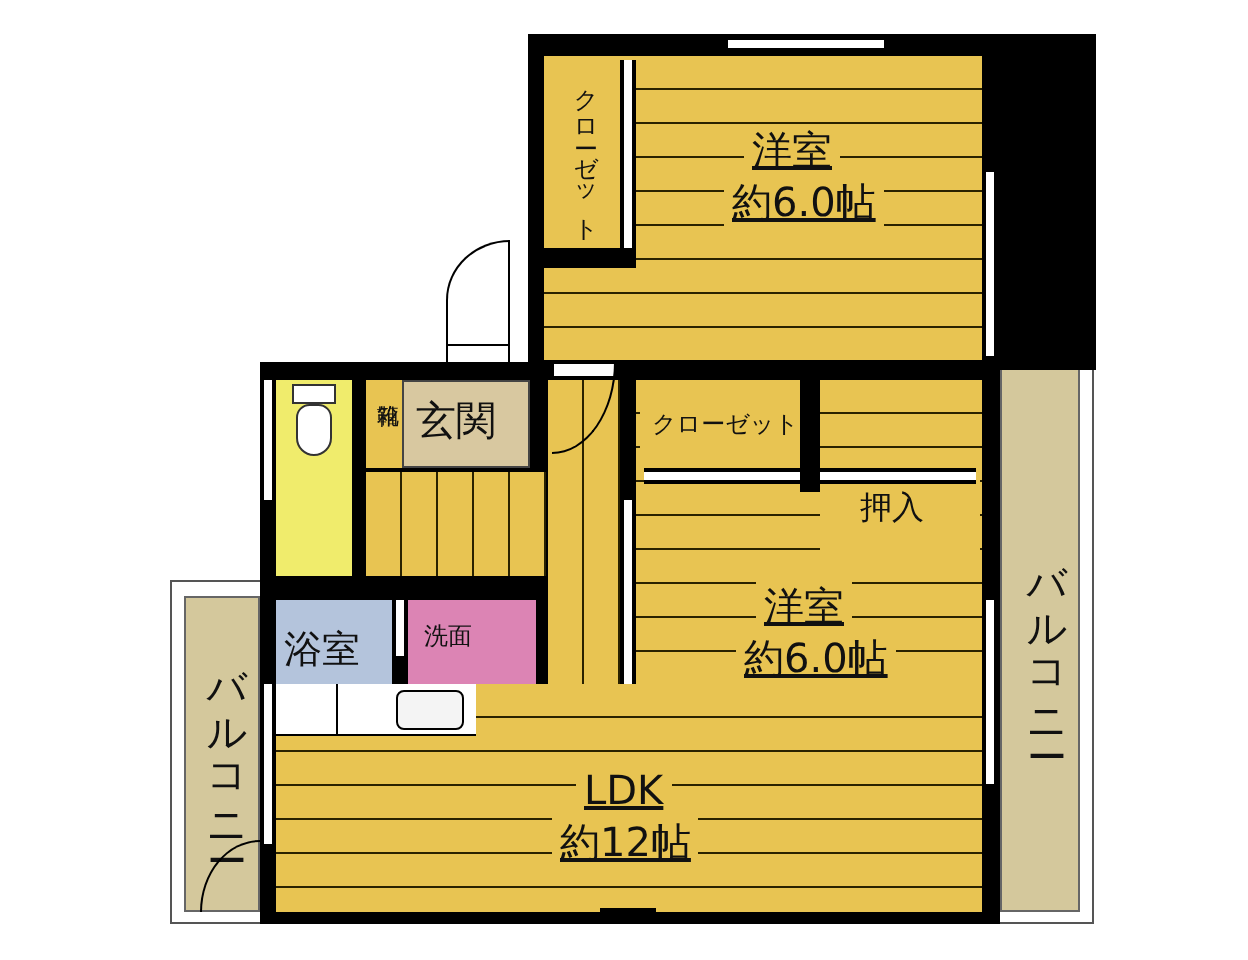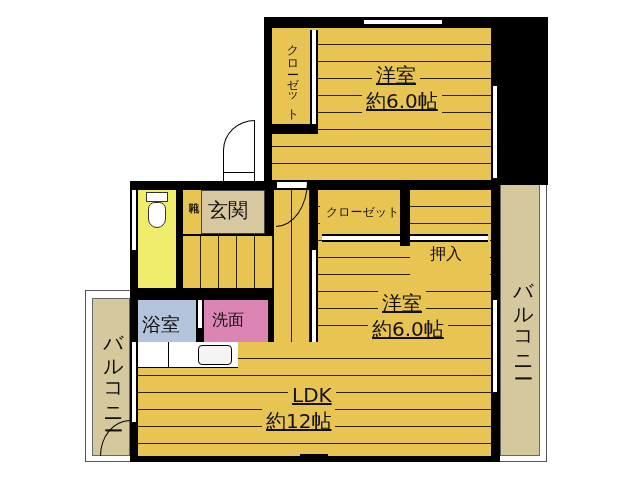--- a/index.html
+++ b/index.html
@@ -100,21 +100,21 @@
   <div class="abs" style="left:0;top:0;width:32px;height:52px;border-left:1px solid #000;border-top:1px solid #000;border-top-left-radius:32px 30px;border-right:1px solid #000;"></div>
 </div>
 
 <div class="abs" style="left:138px;top:300px;width:58px;height:50px;background:#b4c4dc;">
   <div class="label" style="left:4px;top:12px;font-size:19px;">浴室</div>
 </div>
 <div class="abs" style="left:138px;top:350px;width:58px;height:46px;background:#fff;">
   <div class="abs" style="left:7px;top:6px;width:44px;height:32px;border:1px solid #000;border-radius:14px;"></div>
 </div>
 <div class="abs" style="left:204px;top:300px;width:64px;height:66px;background:#dc84b4;">
-  <div class="label" style="left:8px;top:10px;font-size:16px;">洗面</div>
+  <div class="label" style="left:8px;top:10px;font-size:12px;">洗面</div>
 </div>
 <div class="abs" style="left:204px;top:366px;width:32px;height:30px;background:#fff;">
   <div class="abs" style="left:6px;top:4px;width:18px;height:18px;border:1px solid #000;border-radius:50%;"></div>
 </div>
 <div class="abs" style="left:238px;top:368px;width:28px;height:28px;background:#dc84b4;border:1px dashed #000;">
   <svg width="26" height="26">
       <line x1="2" y1="2" x2="24" y2="24" stroke="#000"></line>
       <line x1="24" y1="2" x2="2" y2="24" stroke="#000"></line>
     </svg>
 </div>
@@ -130,13 +130,13 @@
 
 <div class="abs" style="left:138px;top:342px;width:100px;height:26px;background:#fff;border-bottom:1px solid #000;">
   <div class="abs" style="left:30px;top:0;width:1px;height:26px;background:#000;"></div>
   <div class="abs" style="left:60px;top:3px;width:34px;height:20px;border:1px solid #000;border-radius:4px;background:#f4f4f4;"></div>
 </div>
 <div class="abs win-v" style="left:130px;top:342px;width:8px;height:80px;"></div>
 
 <div class="abs win-v" style="left:491px;top:408px;width:8px;height:0;"></div>
 <div class="abs wall" style="left:300px;top:454px;width:28px;height:8px;"></div>
 <div class="label room-label" style="left:288px;top:382px;">LDK</div>
-<div class="label room-label" style="left:262px;top:408px;">約12帖</div>
+<div class="label room-label" style="left:276px;top:408px;">約12帖</div>
 
 </body></html>

